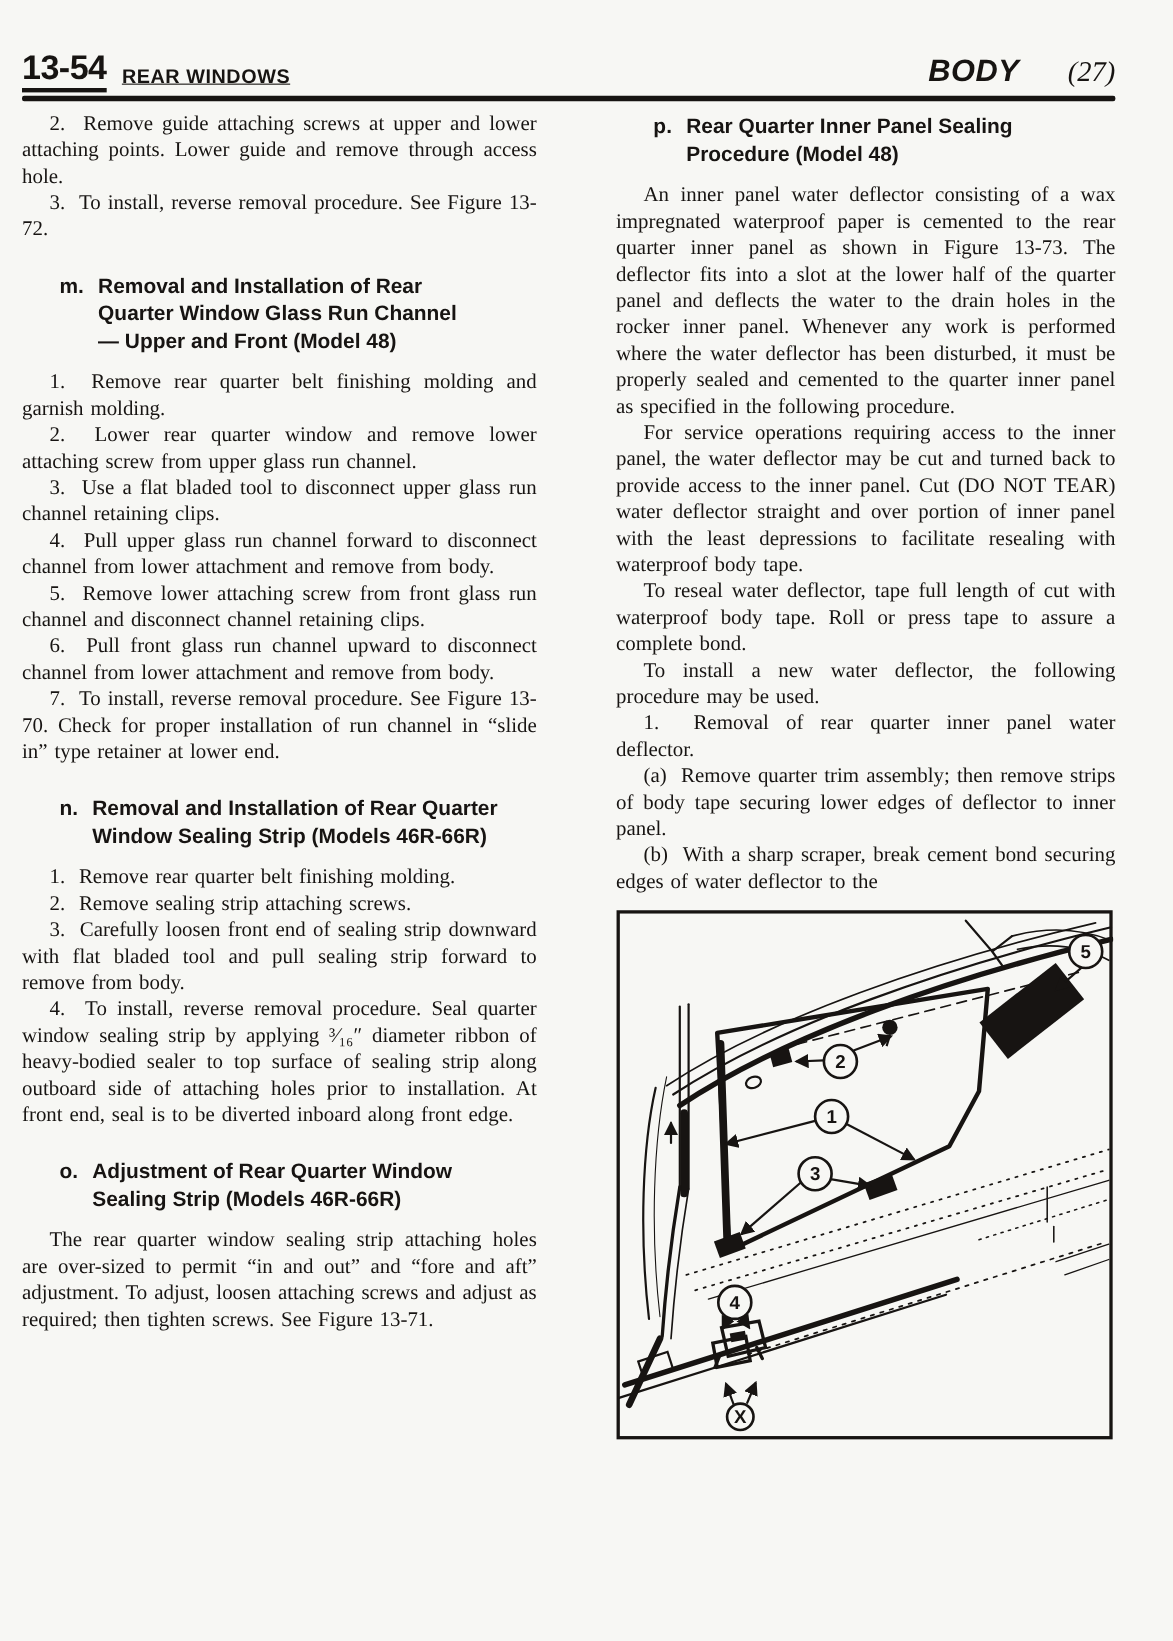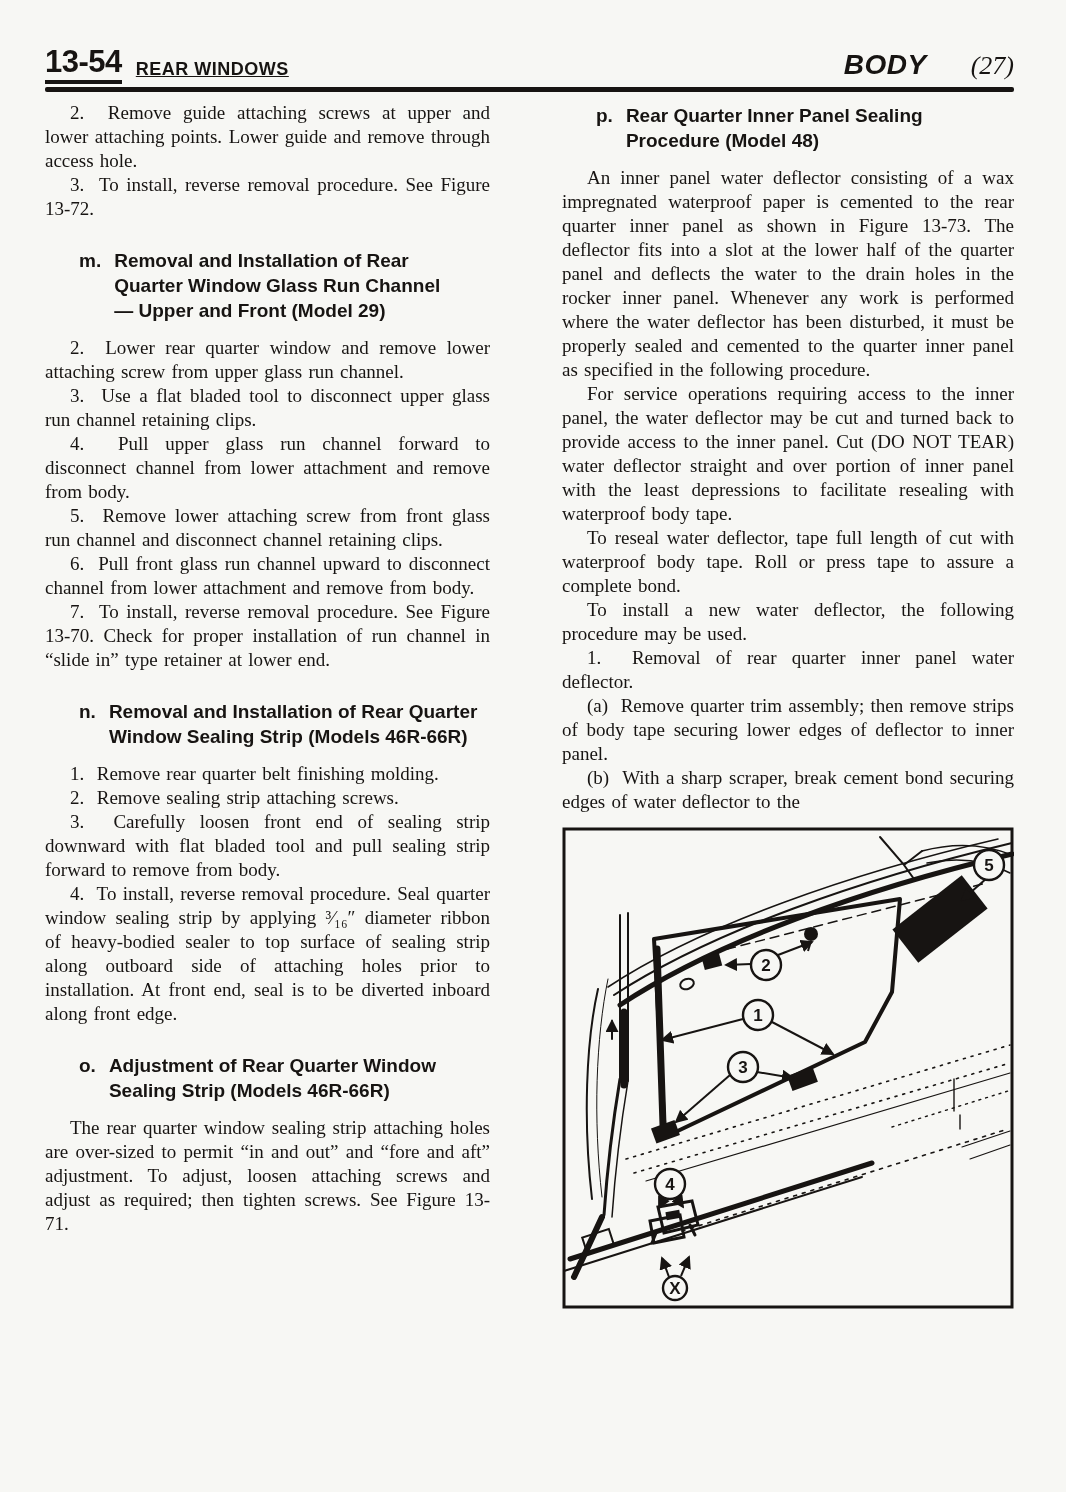--- a/index.html
+++ b/index.html
@@ -3,21 +3,21 @@
 <meta charset="utf-8">
 <style>
   html,body{margin:0;padding:0;}
   body{
     width:1066px;height:1492px;
     background:#f7f7f4;
     font-family:"Liberation Serif","DejaVu Serif",serif;
     color:#171412;
     -webkit-font-smoothing:antialiased;
   }
-  .page{box-sizing:border-box;width:1066px;height:1492px;padding:46px 52px 0 45px;overflow:hidden;}
+  .page{box-sizing:border-box;width:1066px;height:1492px;padding:46px 52px 0 20px;overflow:hidden;}
 
   
   .runhead{display:flex;justify-content:space-between;align-items:flex-end;
     font-family:"Liberation Sans","DejaVu Sans",sans-serif;font-weight:bold;}
   .rh-left{display:flex;align-items:flex-end;gap:14px;letter-spacing:-.5px;}
   .rh-num{font-size:31px;line-height:1;border-bottom:4px solid #171412;padding-bottom:3px;}
   .rh-title{font-size:18px;line-height:1;padding-bottom:6px;letter-spacing:.5px;text-decoration:underline;}
   .rh-right{display:flex;align-items:flex-end;gap:44px;font-style:italic;}
   .rh-body{font-size:28px;line-height:1;padding-bottom:5px;letter-spacing:.5px;}
   .rh-page{font-family:"Liberation Serif","DejaVu Serif",serif;font-weight:normal;font-size:26px;line-height:1;padding-bottom:5px;}
@@ -66,22 +66,23 @@
   <div class="rule"></div>
 
   <div class="columns">
 
     <div class="col-left">
       <p class="bp">2.&nbsp; Remove guide attaching screws at upper and lower attaching points. Lower guide and remove through access hole.</p>
       <p class="bp">3.&nbsp; To install, reverse removal procedure. See Figure 13-72.</p>
 
       <div class="sec-heading">
         <span>m.</span>
-        <span class="ttl w-m">Removal and Installation of Rear Quarter Window Glass Run Channel— Upper and Front (Model 29)</span>
-      </div>
+        <span class="ttl w-m">Removal and Installation of Rear Quarter Window Glass Run Channel— Upper and Front (Model 48)</span>
+      </div>
+      <p class="bp">1.&nbsp; Remove rear quarter belt finishing molding and garnish molding.</p>
       <p class="bp">2.&nbsp; Lower rear quarter window and remove lower attaching screw from upper glass run channel.</p>
       <p class="bp">3.&nbsp; Use a flat bladed tool to disconnect upper glass run channel retaining clips.</p>
       <p class="bp">4.&nbsp; Pull upper glass run channel forward to disconnect channel from lower attachment and remove from body.</p>
       <p class="bp">5.&nbsp; Remove lower attaching screw from front glass run channel and disconnect channel retaining clips.</p>
       <p class="bp">6.&nbsp; Pull front glass run channel upward to disconnect channel from lower attachment and remove from body.</p>
       <p class="bp">7.&nbsp; To install, reverse removal procedure. See Figure 13-70. Check for proper installation of run channel in “slide in” type retainer at lower end.</p>
 
       <div class="sec-heading">
         <span>n.</span>
         <span class="ttl w-n">Removal and Installation of Rear Quarter Window Sealing Strip (Models 46R-66R)</span>

